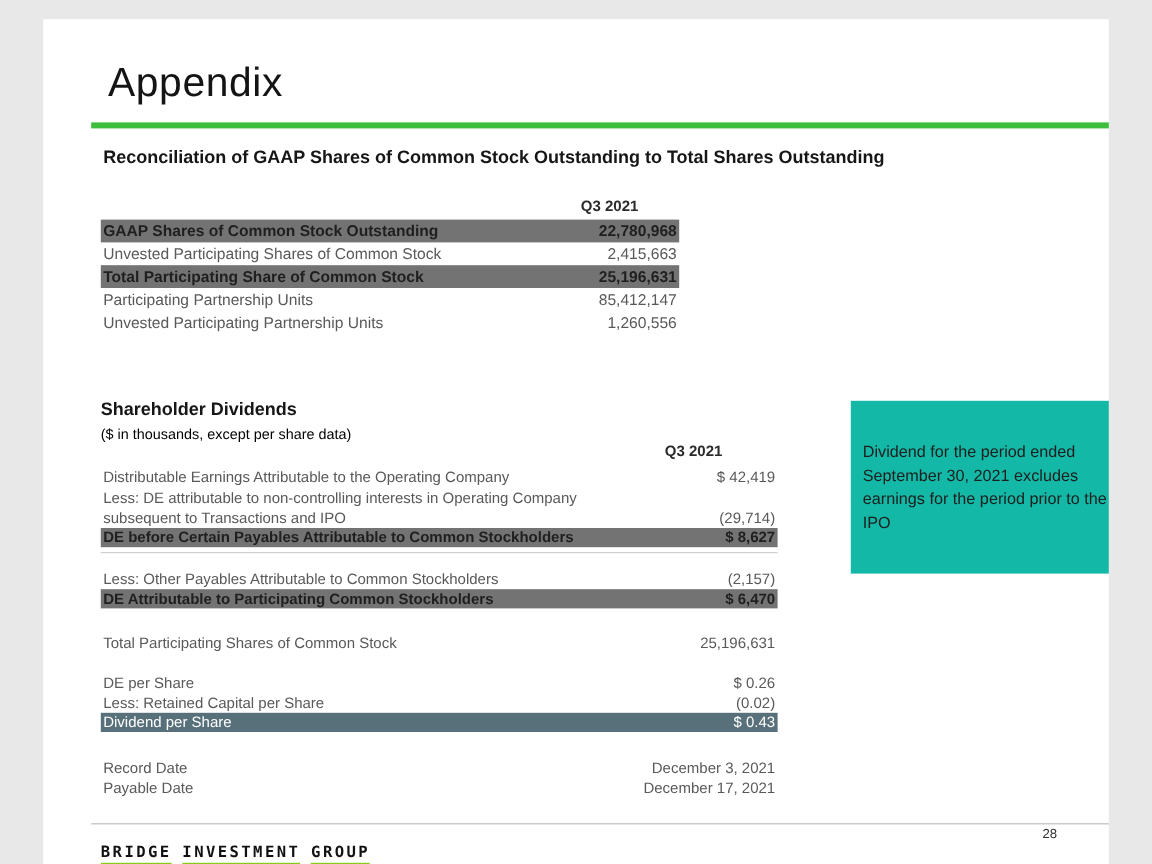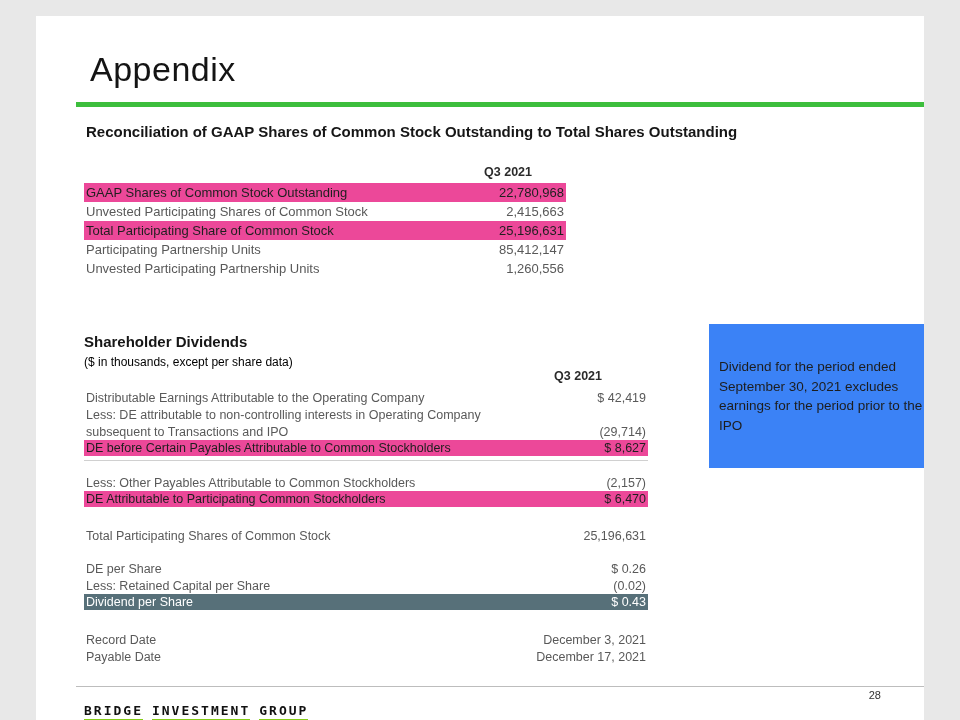--- a/index.html
+++ b/index.html
@@ -18,41 +18,41 @@
   }
 
   
   .table1 { position:absolute; left:48px; top:149px; width:482px; font-size:13px; }
   .t1-header { height:18px; text-align:right; padding-right:34px; font-weight:700; color:#2b2b2b; font-size:12.5px; }
   .t1-row { display:flex; justify-content:space-between; align-items:center; height:19px; padding:0 2px 0 2px; }
   .t1-row .lbl { white-space:nowrap; }
   .t1-row .val { white-space:nowrap; text-align:right; }
 
   .r-plain { color:#595959; }
-  .r-gray  { background:#ec4899; color:#1f1f1f; font-weight:400; }
+  .r-gray  { background:#737373; color:#1f1f1f; font-weight:700; }
   .r-dark  { background:#577079; color:#ffffff; font-weight:400; }
 
   
   .sec2-heading { position:absolute; left:48px; top:317px; font-size:15px; font-weight:700; color:#161616; }
   .sec2-note { position:absolute; left:48px; top:339px; font-size:12px; color:#000000; }
   .table2 { position:absolute; left:48px; top:353px; width:564px; font-size:12.5px; }
   .t2-header { height:18px; text-align:right; padding-right:46px; font-weight:700; color:#2b2b2b; font-size:12.5px; margin-bottom:2px; }
   .t2-row { display:flex; justify-content:space-between; align-items:center; height:17px; padding:0 2px; }
   .t2-row.r-gray { height:16px; }
   .t2-row.r-dark { height:16px; }
   .hairline { border-top:1px solid #d0d0d0; margin-top:4px; }
   .gap-13 { margin-top:13px;gap:32px; }
   .gap-16 { margin-top:16px; }
   .gap-20 { margin-top:20px; }
   .gap-21 { margin-top:21px; }
 
   
   .callout {
-    position:absolute; left:673px; top:308px; width:236px; height:144px;
-    background:#3b82f6; display:flex; align-items:center;
+    position:absolute; left:673px; top:318px; width:236px; height:144px;
+    background:#14b8a6; display:flex; align-items:center;
     padding:0 14px 0 10px;
   }
   .callout p { font-size:13.5px; line-height:19.5px; color:#1d1d1d; }
 
   
   .footer-line { position:absolute; left:40px; top:670px; width:900px; border-top:1px solid #bdbdbd; }
   .page-num { position:absolute; top:673px; right:43px; font-size:11px; color:#333; }
   .logo { position:absolute; left:48px; top:687px; font-family:"DejaVu Sans Mono", monospace; font-weight:700; font-size:13px; color:#111; letter-spacing:2px; white-space:nowrap; }
   .logo span { border-bottom:8px solid #84cc16; padding-bottom:1px; margin-right:9px; }
   .logo span:last-child { margin-right:0; }

